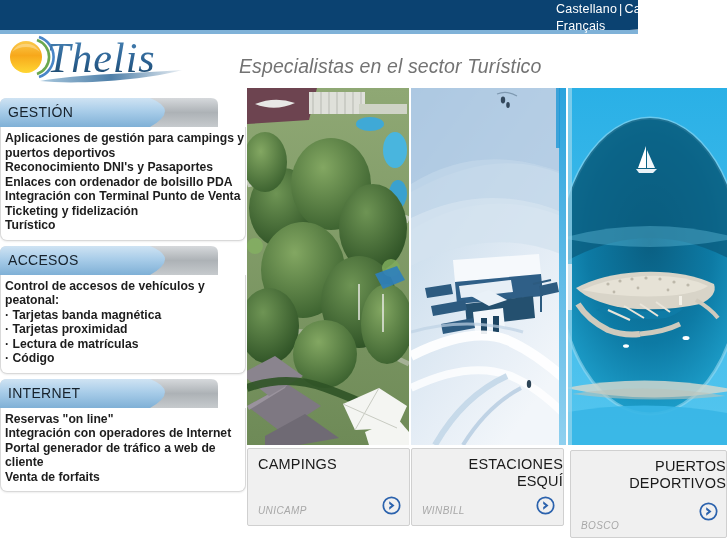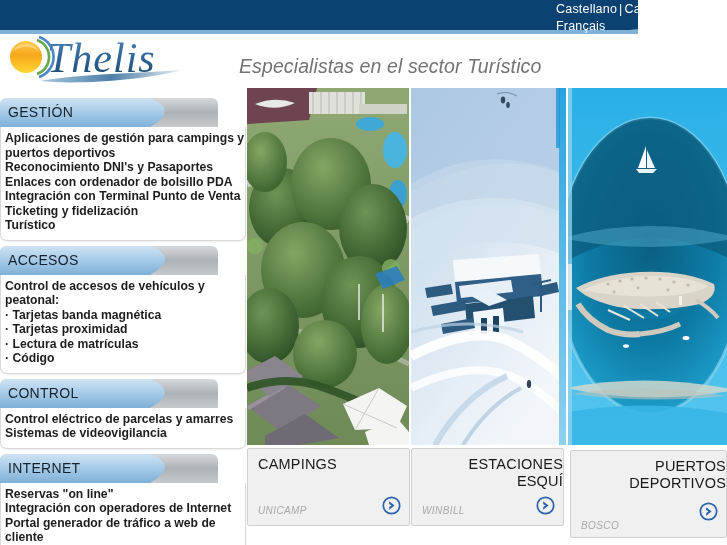--- a/index.html
+++ b/index.html
@@ -287,35 +287,20 @@
       <ul>
         <li class="wrap">Control de accesos de vehículos y peatonal:</li>
         <li>· Tarjetas banda magnética</li>
         <li>· Tarjetas proximidad</li>
         <li>· Lectura de matrículas</li>
         <li>· Código</li>
       </ul>
     </div>
   </div>
 
-  <div class="panel">
-    <div class="panel-head">
-      <svg class="panel-head-bg" viewBox="0 0 218 29" preserveAspectRatio="none">
-        <path d="M0,29 L0,7 Q0,0 7,0 L211,0 Q218,0 218,7 L218,29 Z" fill="url(#hgG)"></path>
-        <path d="M0,29 L0,7 Q0,0 7,0 L150,0 Q180,12 150,29 Z" fill="url(#hgA)"></path>
-      </svg>
-      <div class="panel-title">CONTROL</div>
-    </div>
-    <div class="panel-body">
-      <ul>
-        <li>Control eléctrico de parcelas y amarres</li>
-        <li>Sistemas de videovigilancia</li>
-      </ul>
-    </div>
-  </div>
 
   <div class="panel">
     <div class="panel-head">
       <svg class="panel-head-bg" viewBox="0 0 218 29" preserveAspectRatio="none">
         <path d="M0,29 L0,7 Q0,0 7,0 L211,0 Q218,0 218,7 L218,29 Z" fill="url(#hgG)"></path>
         <path d="M0,29 L0,7 Q0,0 7,0 L150,0 Q180,12 150,29 Z" fill="url(#hgA)"></path>
       </svg>
       <div class="panel-title">INTERNET</div>
     </div>
     <div class="panel-body">

